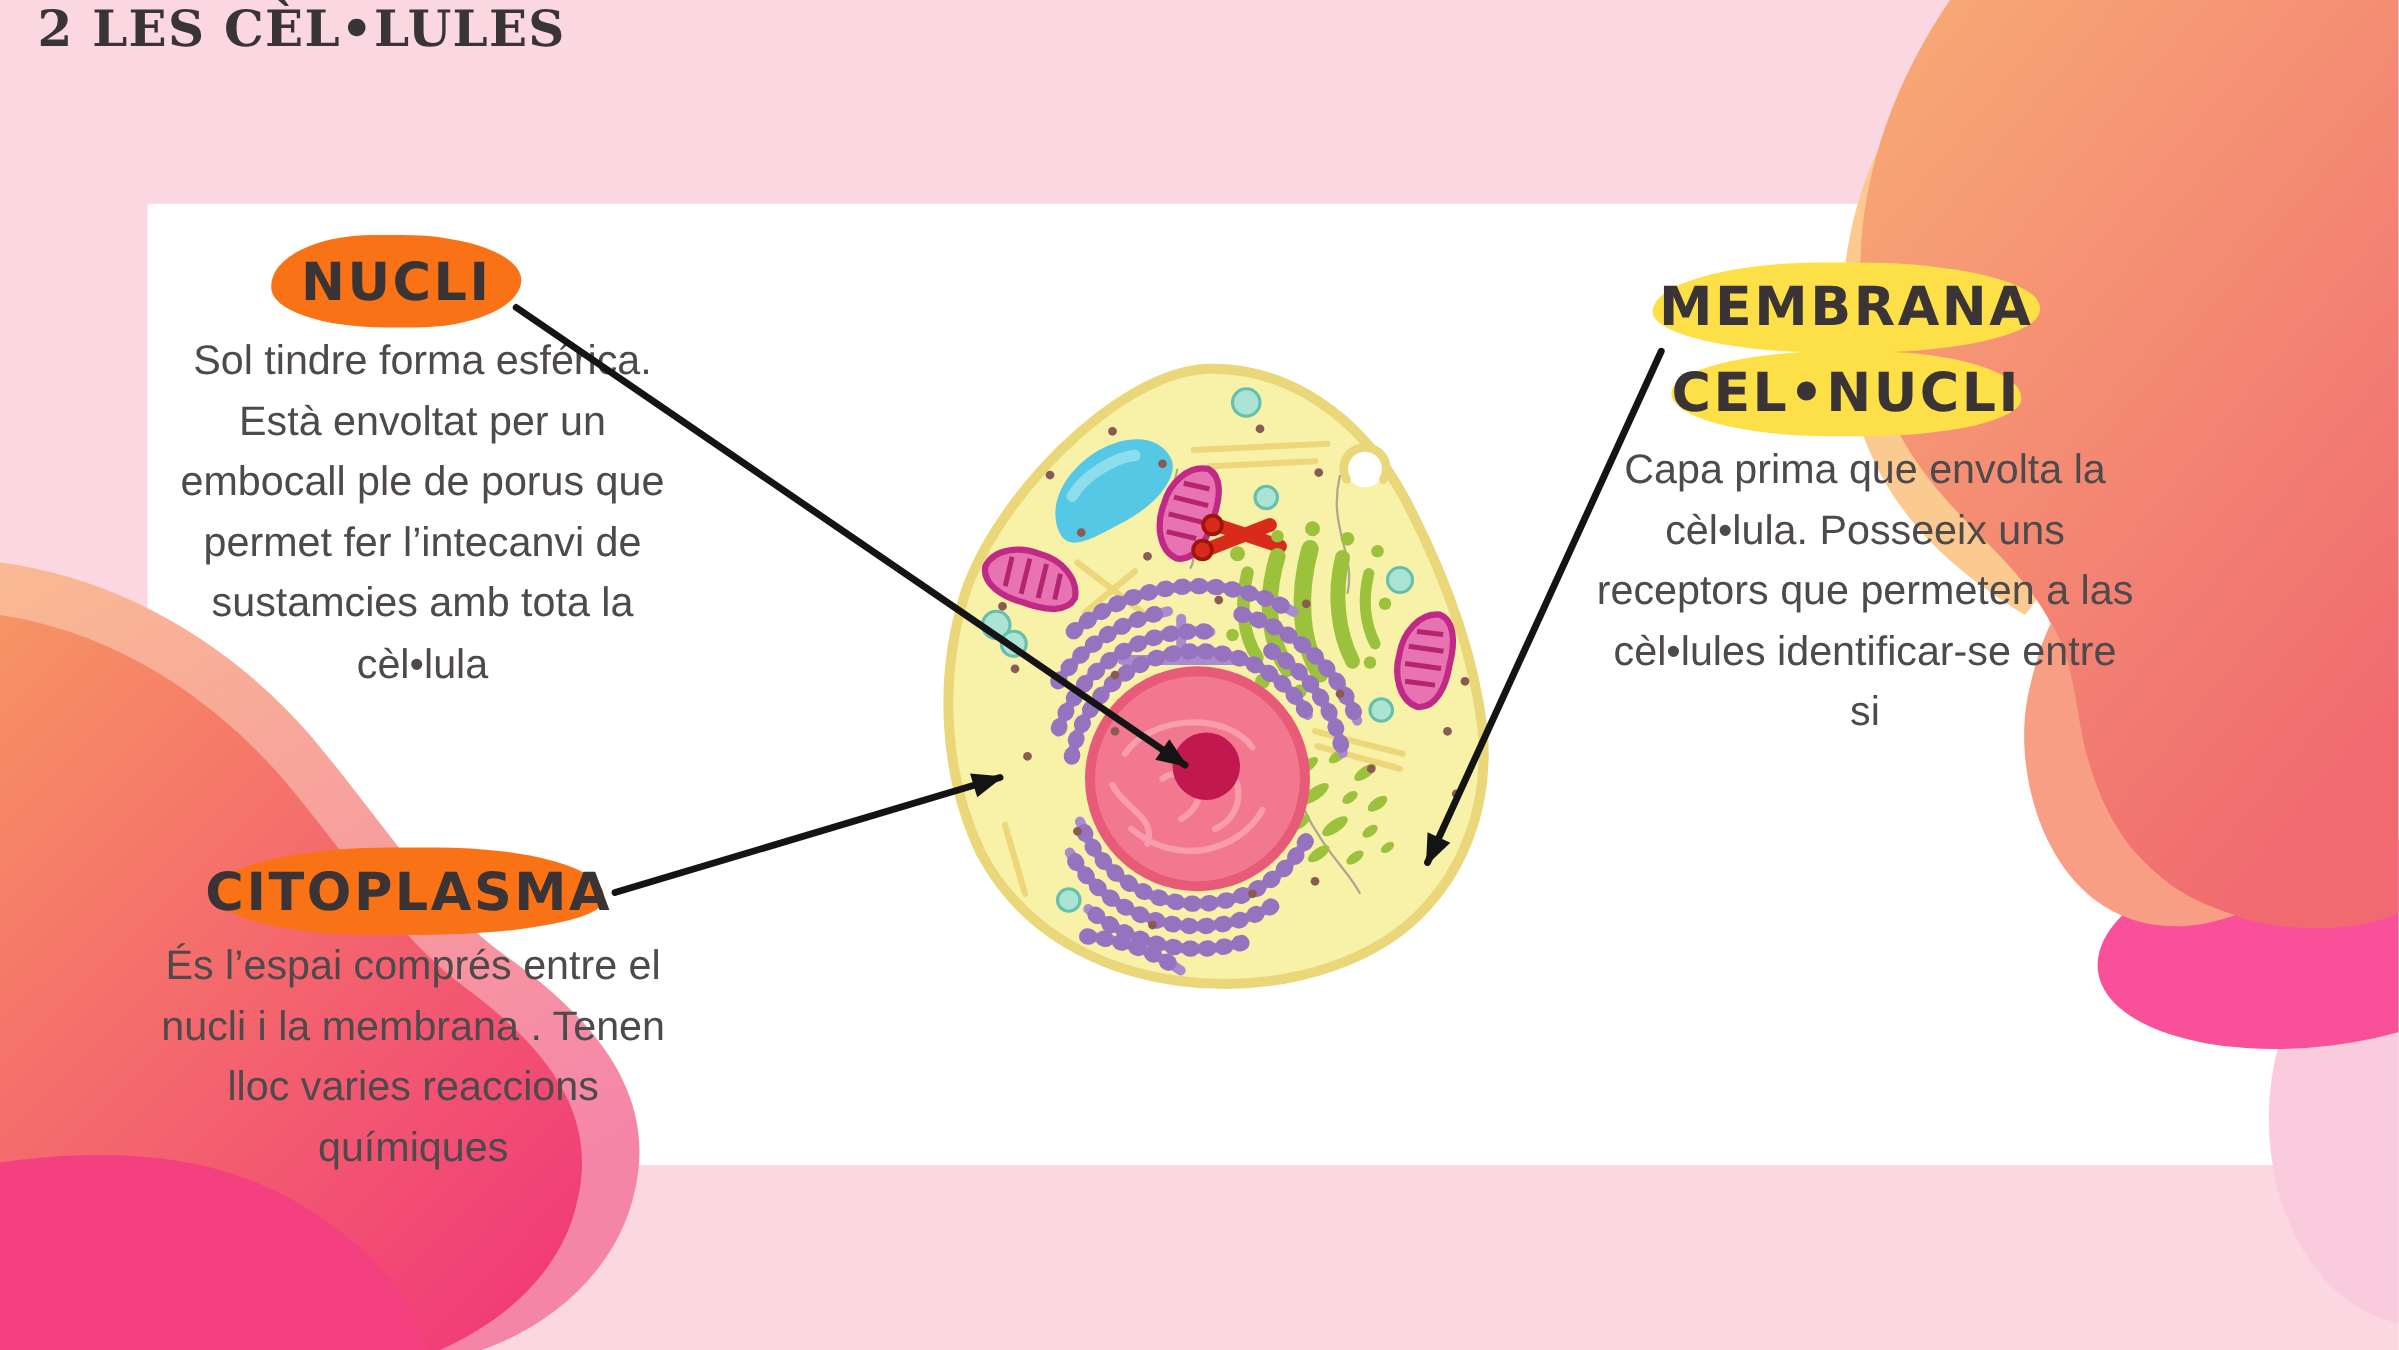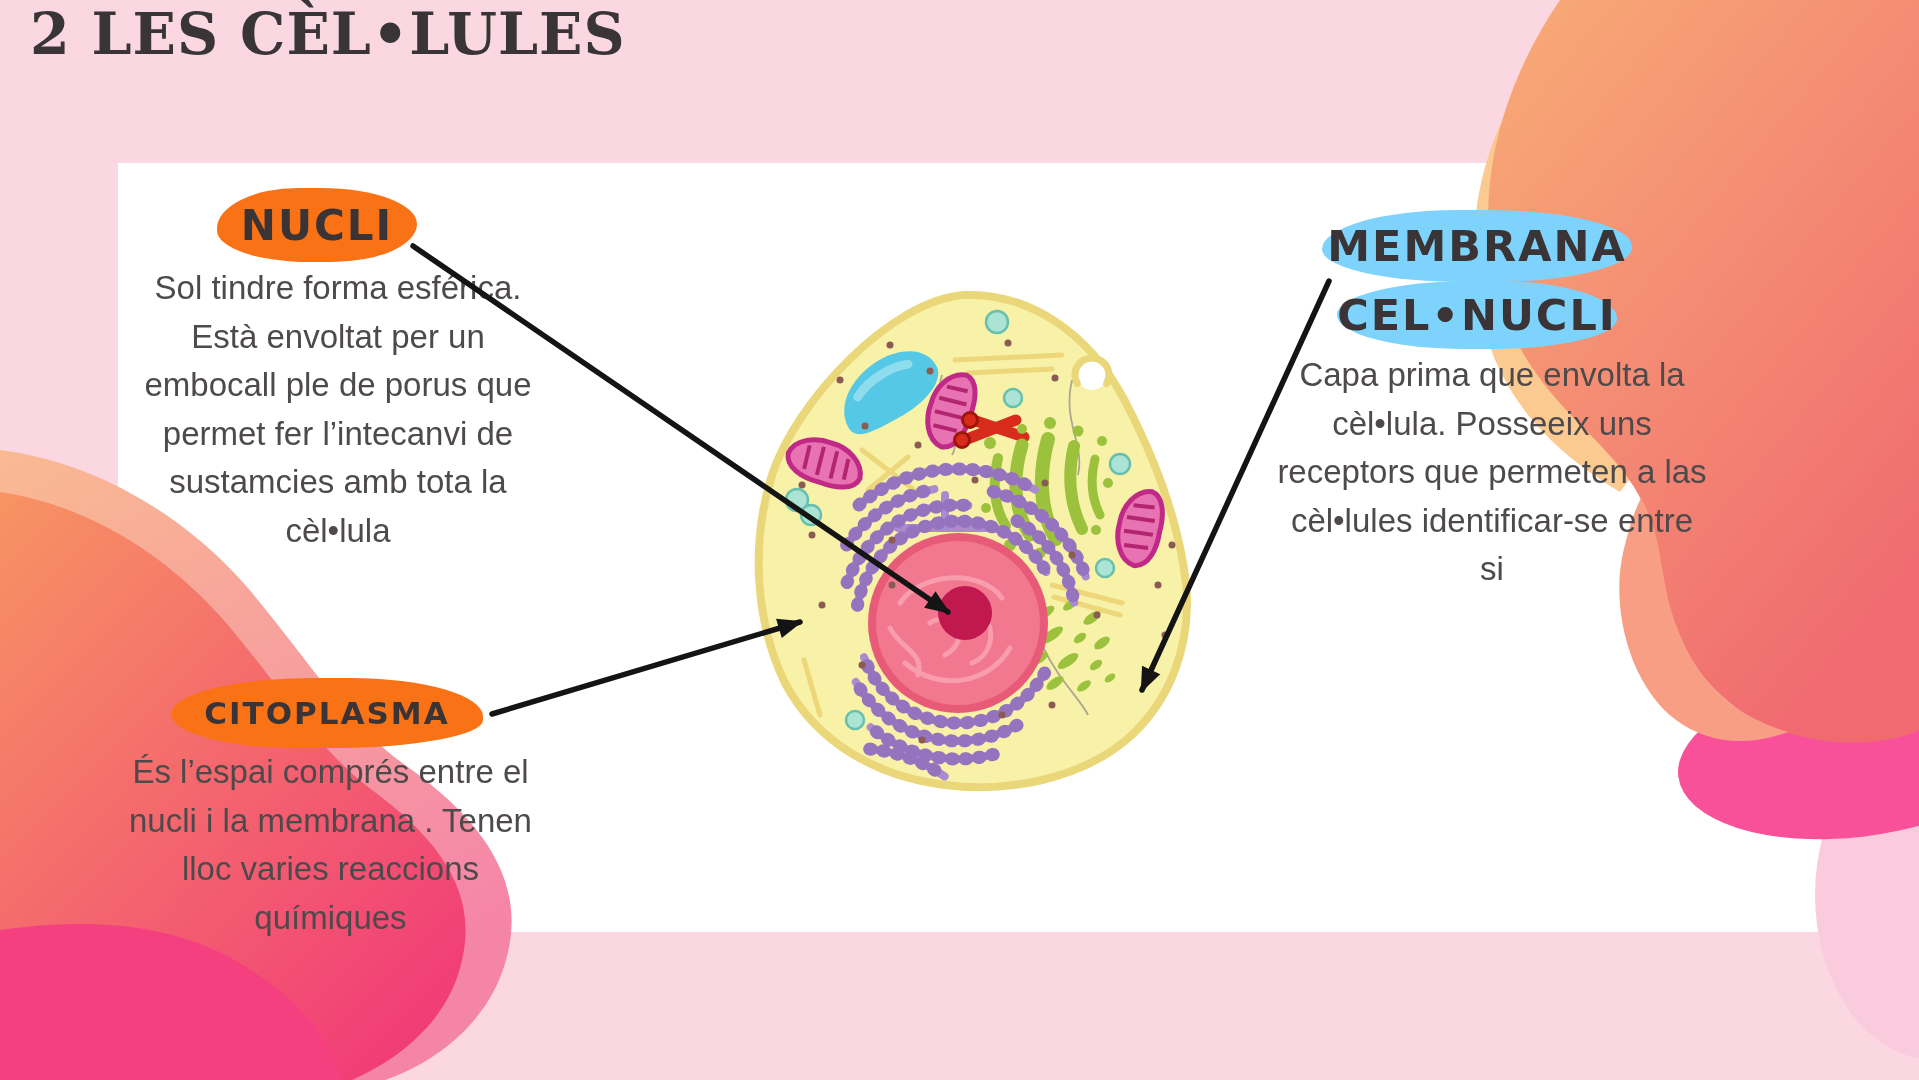--- a/index.html
+++ b/index.html
@@ -10,37 +10,37 @@
   }
   .abs{position:absolute;}
   #card{
     left:118px;top:163px;width:1712px;height:769px;
     background:#ffffff;z-index:1;
   }
   #blobs{left:0;top:0;z-index:2;pointer-events:none;}
   #slide-title{
     left:30px;top:0px;width:700px;
     font-family:"DejaVu Serif", serif;font-weight:700;
-    font-size:57px;letter-spacing:1px;color:#393536;z-index:4;
+    font-size:40px;letter-spacing:1px;color:#393536;z-index:4;
   }
   #cell-svg{left:740px;top:283px;z-index:3;}
   .pill{
     background:#f97316;display:flex;align-items:center;justify-content:center;
     z-index:4;
     font-family:"DejaVu Sans", sans-serif;font-weight:700;color:#3a3436;
   }
-  .pill.mem{background:#7dd3fc;}
+  .pill.mem{background:#fde047;}
   .desc{
     z-index:4;text-align:center;color:#4e4a4b;
     font-size:33px;line-height:1.47;
   }
   #nucli-pill{left:217px;top:188px;width:200px;height:74px;font-size:42px;letter-spacing:2px;
     border-radius:46% 54% 48% 52% / 62% 55% 58% 48%;}
   #nucli-desc{left:133px;top:264px;width:410px;}
-  #citoplasma-pill{left:171px;top:678px;width:312px;height:70px;font-size:31px;letter-spacing:2px;
+  #citoplasma-pill{left:171px;top:678px;width:312px;height:70px;font-size:42px;letter-spacing:2px;
     border-radius:52% 48% 55% 45% / 58% 62% 45% 55%;align-items:center;}
   #citoplasma-desc{left:128px;top:748px;width:405px;}
   #membrana-line1{left:1322px;top:210px;width:310px;height:72px;font-size:43px;letter-spacing:2px;
     border-radius:48% 52% 50% 50% / 60% 55% 52% 50%;}
   #membrana-line2{left:1337px;top:281px;width:280px;height:68px;font-size:43px;letter-spacing:2px;
     border-radius:52% 48% 50% 50% / 55% 60% 48% 55%;}
   #membrana-desc{left:1277px;top:351px;width:430px;}
   #arrows{left:0;top:0;z-index:5;pointer-events:none;}
 </style>
 </head>

